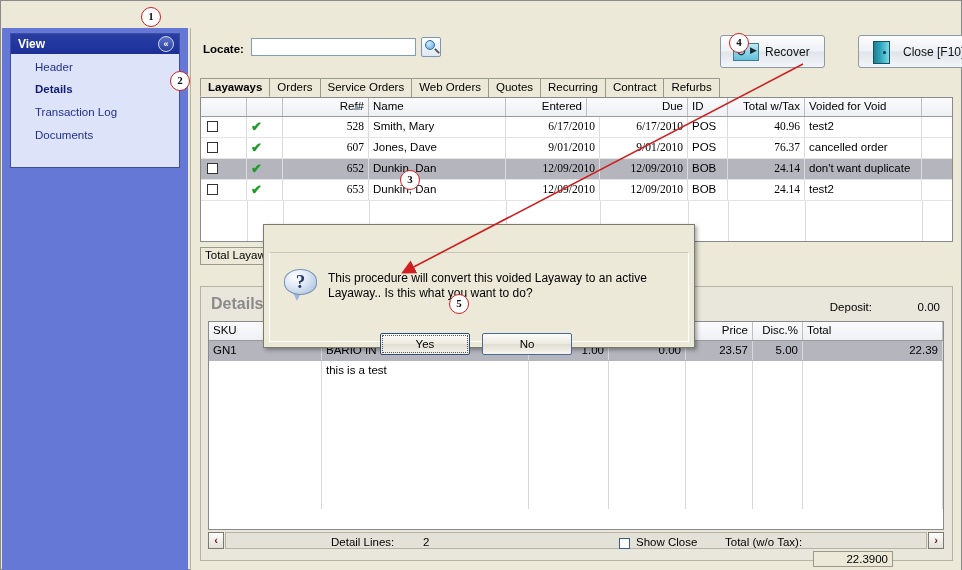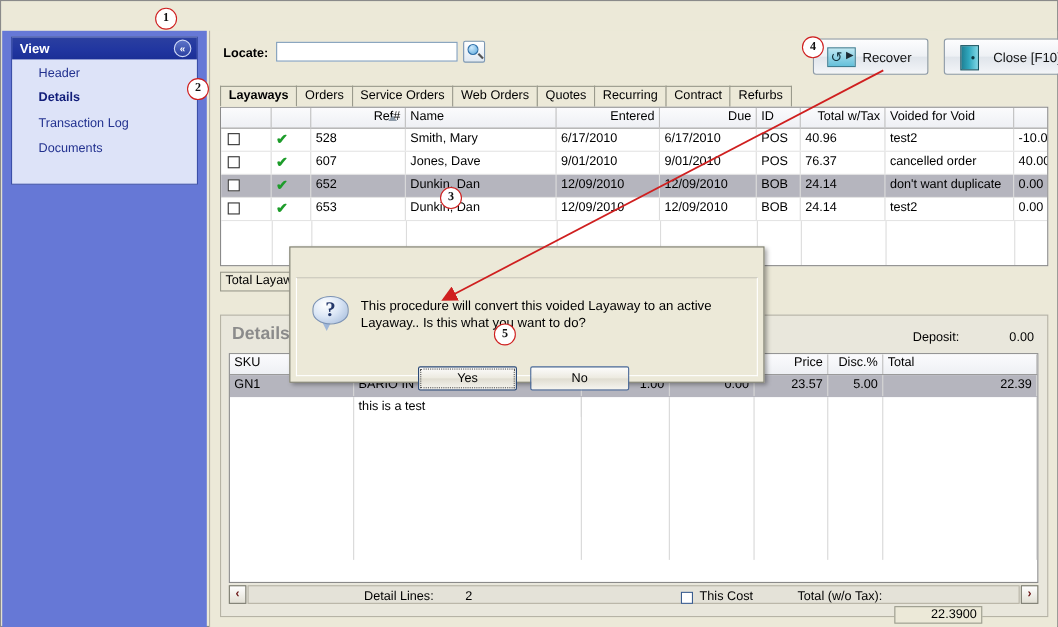--- a/index.html
+++ b/index.html
@@ -102,21 +102,21 @@
   .mag-h{position:absolute;left:12px;top:12px;width:6px;height:2px;background:#555;transform:rotate(45deg);}
 
   
   .hbtn{
     position:absolute;top:7px;height:33px;
     border:1px solid #8c9aa8;border-radius:3px;box-sizing:border-box;
     background:linear-gradient(to bottom,#fdfdfe 0%,#eef1f5 48%,#e0e5eb 52%,#f3f5f8 100%);
     color:#111;font-size:12px;
   }
   .hbtn .txt{position:absolute;left:44px;top:9px;font-size:12px;}
-  .recover-btn{left:548px;width:105px;text-align:center;}
+  .recover-btn{left:529px;width:105px;text-align:center;}
   .close-btn{left:667px;width:110px;}
   .ico-recover{
     position:absolute;left:12px;top:7px;width:26px;height:18px;
     background:linear-gradient(to bottom,#bfe8f3,#64c0da);
     border:1px solid #3d7d91;box-sizing:border-box;
   }
   .ico-recover:after{
     content:"\25B6";position:absolute;right:1px;top:1px;font-size:9px;color:#1b2a33;
   }
   .ico-recover:before{
@@ -156,21 +156,21 @@
   }
   .gh.r{text-align:right;}
   .grow{
     position:relative;height:21px;border-bottom:1px solid #e4e4e4;box-sizing:border-box;
   }
   .grow.sel{background:#b5b5be;}
   .gc{
     position:absolute;top:0;height:20px;line-height:19px;font-size:11.5px;color:#000;
     border-right:1px solid #dcdcdc;box-sizing:border-box;padding:0 4px;white-space:nowrap;overflow:hidden;
   }
-  .gc.r{}
+  .gc.r{text-align:right;font-family:Liberation Serif, serif;}
   .cbx{
     position:absolute;left:6px;top:4px;width:11px;height:11px;
     border:1px solid #333;background:#fff;box-sizing:border-box;
   }
   .sortarrow{
     position:absolute;width:0;height:0;border-left:4px solid transparent;border-right:4px solid transparent;
     border-bottom:5px solid #8d9aa8;
   }
 
   .totlay{
@@ -327,21 +327,21 @@
         <span class="tab active">Layaways</span><span class="tab">Orders</span><span class="tab">Service Orders</span><span class="tab">Web Orders</span><span class="tab">Quotes</span><span class="tab">Recurring</span><span class="tab">Contract</span><span class="tab">Refurbs</span>
       </div>
 
       <div class="grid1">
         <div class="ghead">
           <div class="gh" style="left:0;width:46px"></div>
           <div class="gh" style="left:46px;width:36px"></div>
           <div class="gh r" style="left:82px;width:86px">Ref#</div>
           <div class="sortarrow" style="left:152px;top:7px"></div>
           <div class="gh" style="left:168px;width:137px">Name</div>
-          <div class="gh r" style="left:305px;width:94px">Entered</div>
+          <div class="gh r" style="left:292px;width:94px">Entered</div>
           <div class="gh r" style="left:399px;width:88px">Due</div>
           <div class="gh" style="left:487px;width:40px">ID</div>
           <div class="gh r" style="left:527px;width:77px">Total w/Tax</div>
           <div class="gh" style="left:604px;width:117px">Voided for Void</div>
           <div class="gh r" style="left:721px;width:77px">Deposit</div>
 
         </div>
 
         <div class="grow">
           <div class="gc" style="left:0;width:46px">
@@ -471,21 +471,21 @@
 
         <div class="hscroll">
           <div class="sb-btn" style="left:0">‹</div>
           <div class="sb-track"></div>
           <div class="sb-btn" style="right:0">›</div>
         </div>
 
         <div class="fl-lbl" style="left:130px;top:249px">Detail Lines:</div>
         <div class="fl-lbl" style="left:222px;top:249px">2</div>
         <div class="showcost-box" style="left:418px;top:251px"></div>
-        <div class="fl-lbl" style="left:435px;top:249px">This Cost</div>
+        <div class="fl-lbl" style="left:435px;top:249px">Show Close</div>
         <div class="fl-lbl" style="left:524px;top:249px">Total (w/o Tax):</div>
         <div class="tot-input" style="left:612px;top:264px">22.3900</div>
       </div>
 
     </div>
   </div>
 
   <div class="dlg">
     <div class="dlg-body">
       <div class="qicon">

